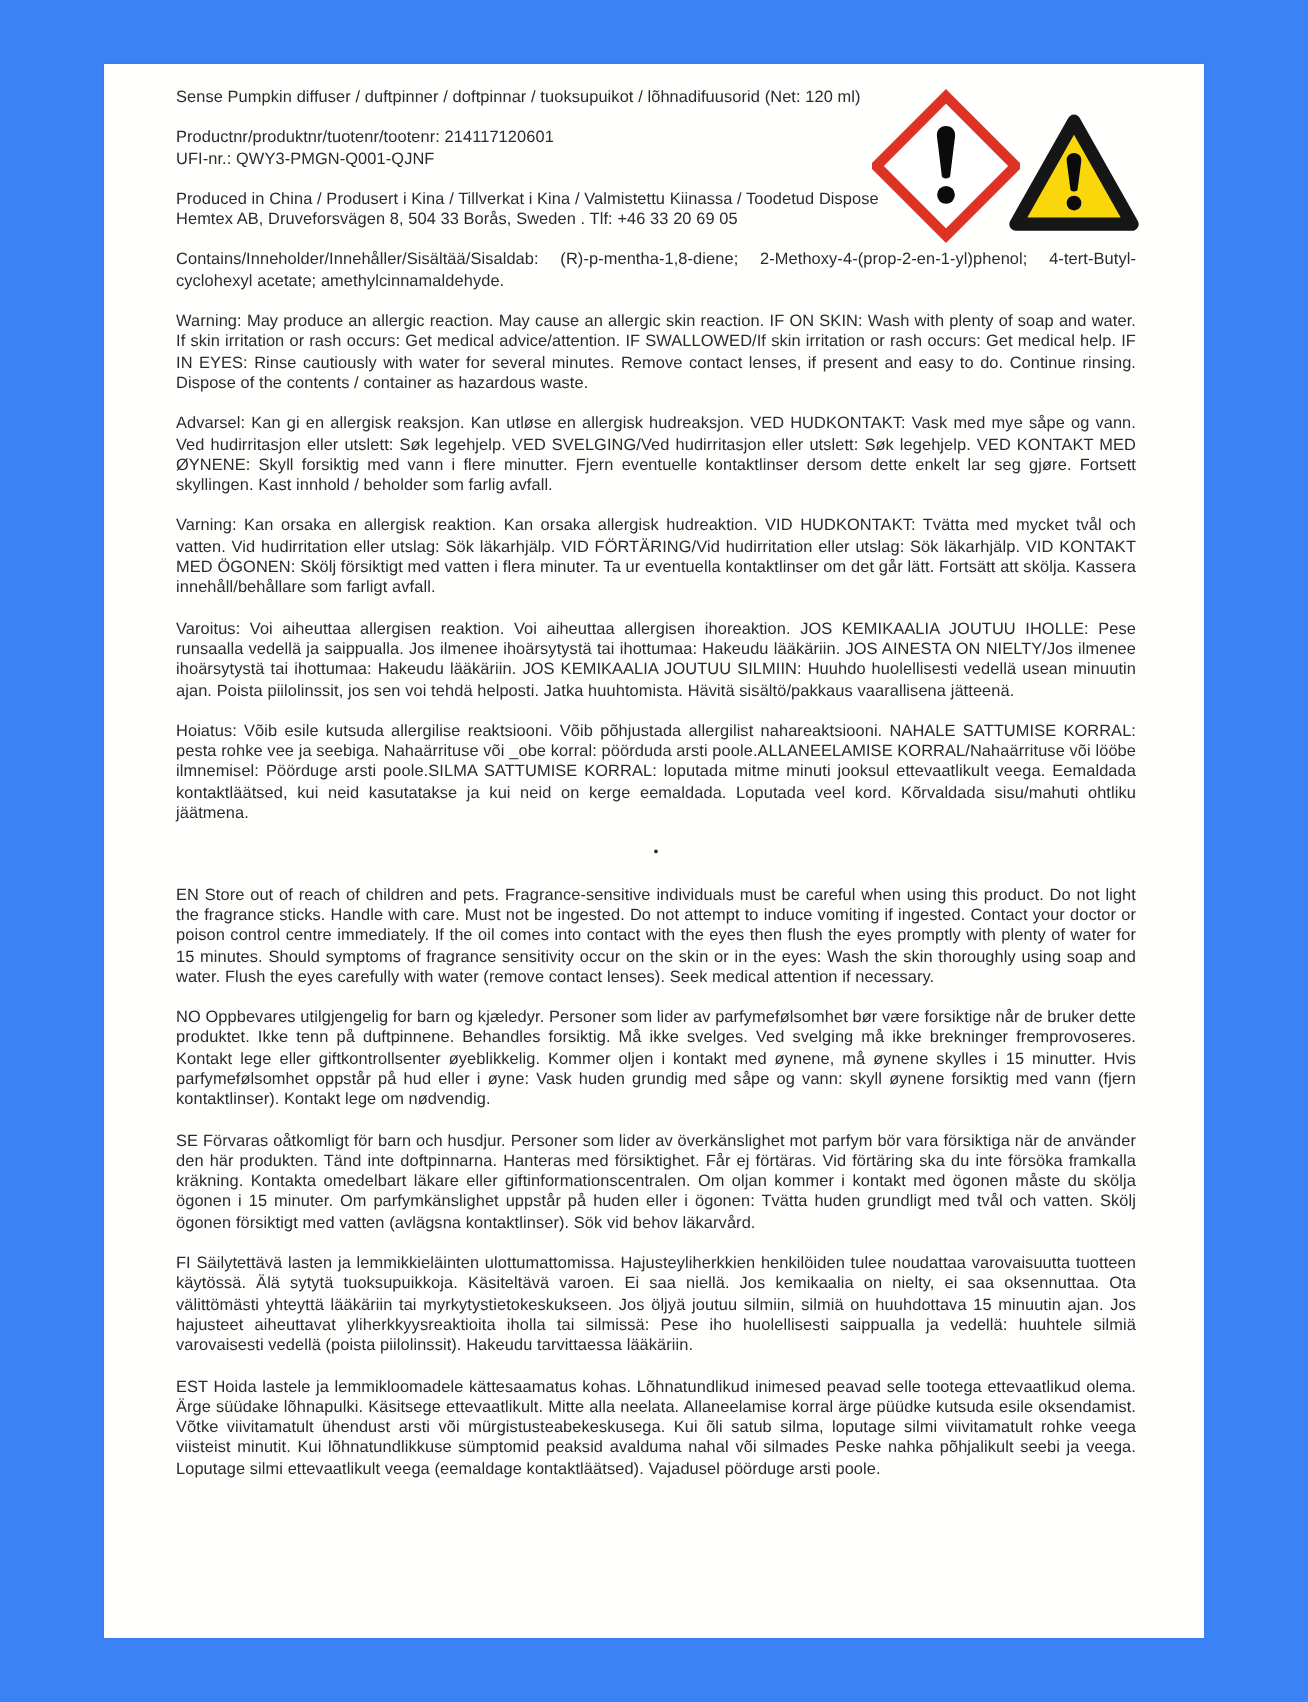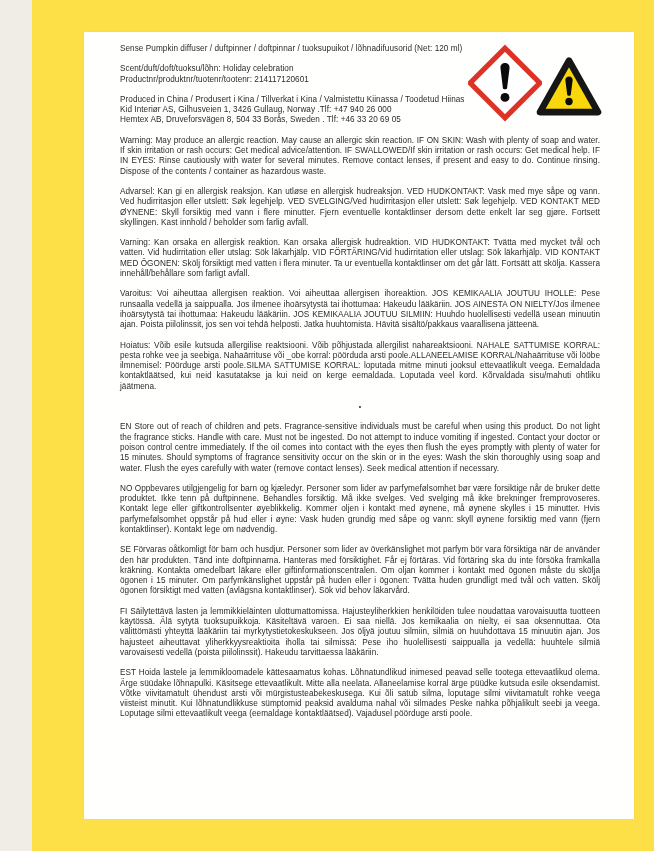--- a/index.html
+++ b/index.html
@@ -4,21 +4,21 @@
 <style>
   * { margin: 0; padding: 0; box-sizing: border-box; }
   html, body { width: 654px; height: 851px; }
   body {
     font-family: "Liberation Sans", sans-serif;
     background: #f0ede6;
     color: #2b2b2b;
     position: relative;
     overflow: hidden;
   }
-  .page { position: absolute; inset: 0; background: #fde047; margin-left: 32px; }
+  .page { position: absolute; inset: 0; background: #3b82f6; }
   .label-sheet {
     position: absolute;
     left: 52px; top: 32px;
     width: 550px; height: 787px;
     background: #fffffe;
     box-shadow: 0 0 1px rgba(0,0,0,0.08);
   }
   .content {
     position: absolute;
     left: 0; top: 0; right: 0; bottom: 0;
@@ -46,30 +46,30 @@
 </head>
 <body>
 
 <div class="page">
   <div class="label-sheet">
 
     <div class="content">
       <p class="line title-line">Sense Pumpkin diffuser / duftpinner / doftpinnar / tuoksupuikot / lõhnadifuusorid (Net: 120 ml)</p>
 
       <div class="block">
-        <p class="line">Scent/duft/doft/tuoksu/lõhn: Holiday celebration</p>
         <p class="line">Productnr/produktnr/tuotenr/tootenr: 214117120601</p>
+        <p class="line">UFI-nr.: QWY3-PMGN-Q001-QJNF</p>
       </div>
 
       <div class="block">
-        <p class="line">Produced in China / Produsert i Kina / Tillverkat i Kina / Valmistettu Kiinassa / Toodetud Hiinas</p>
-        <p class="line">Kid Interiør AS, Gilhusveien 1, 3426 Gullaug, Norway .Tlf: +47 940 26 000</p>
+        <p class="line">Produced in China / Produsert i Kina / Tillverkat i Kina / Valmistettu Kiinassa / Toodetud Dispose</p>
         <p class="line">Hemtex AB, Druveforsvägen 8, 504 33 Borås, Sweden . Tlf: +46 33 20 69 05</p>
       </div>
 
+      <p class="para">Contains/Inneholder/Innehåller/Sisältää/Sisaldab: (R)-p-mentha-1,8-diene; 2-Methoxy-4-(prop-2-en-1-yl)phenol; 4-tert-Butyl-cyclohexyl acetate; amethylcinnamaldehyde.</p>
 
       <p class="para">Warning: May produce an allergic reaction. May cause an allergic skin reaction. IF ON SKIN: Wash with plenty of soap and water. If skin irritation or rash occurs: Get medical advice/attention. IF SWALLOWED/If skin irritation or rash occurs: Get medical help. IF IN EYES: Rinse cautiously with water for several minutes. Remove contact lenses, if present and easy to do. Continue rinsing. Dispose of the contents / container as hazardous waste.</p>
       <p class="para">Advarsel: Kan gi en allergisk reaksjon. Kan utløse en allergisk hudreaksjon. VED HUDKONTAKT: Vask med mye såpe og vann. Ved hudirritasjon eller utslett: Søk legehjelp. VED SVELGING/Ved hudirritasjon eller utslett: Søk legehjelp. VED KONTAKT MED ØYNENE: Skyll forsiktig med vann i flere minutter. Fjern eventuelle kontaktlinser dersom dette enkelt lar seg gjøre. Fortsett skyllingen. Kast innhold / beholder som farlig avfall.</p>
       <p class="para">Varning: Kan orsaka en allergisk reaktion. Kan orsaka allergisk hudreaktion. VID HUDKONTAKT: Tvätta med mycket tvål och vatten. Vid hudirritation eller utslag: Sök läkarhjälp. VID FÖRTÄRING/Vid hudirritation eller utslag: Sök läkarhjälp. VID KONTAKT MED ÖGONEN: Skölj försiktigt med vatten i flera minuter. Ta ur eventuella kontaktlinser om det går lätt. Fortsätt att skölja. Kassera innehåll/behållare som farligt avfall.</p>
       <p class="para">Varoitus: Voi aiheuttaa allergisen reaktion. Voi aiheuttaa allergisen ihoreaktion. JOS KEMIKAALIA JOUTUU IHOLLE: Pese runsaalla vedellä ja saippualla. Jos ilmenee ihoärsytystä tai ihottumaa: Hakeudu lääkäriin. JOS AINESTA ON NIELTY/Jos ilmenee ihoärsytystä tai ihottumaa: Hakeudu lääkäriin. JOS KEMIKAALIA JOUTUU SILMIIN: Huuhdo huolellisesti vedellä usean minuutin ajan. Poista piilolinssit, jos sen voi tehdä helposti. Jatka huuhtomista. Hävitä sisältö/pakkaus vaarallisena jätteenä.</p>
       <p class="para">Hoiatus: Võib esile kutsuda allergilise reaktsiooni. Võib põhjustada allergilist nahareaktsiooni. NAHALE SATTUMISE KORRAL: pesta rohke vee ja seebiga. Nahaärrituse või _obe korral: pöörduda arsti poole.ALLANEELAMISE KORRAL/Nahaärrituse või lööbe ilmnemisel: Pöörduge arsti poole.SILMA SATTUMISE KORRAL: loputada mitme minuti jooksul ettevaatlikult veega. Eemaldada kontaktläätsed, kui neid kasutatakse ja kui neid on kerge eemaldada. Loputada veel kord. Kõrvaldada sisu/mahuti ohtliku jäätmena.</p>
 
       <p class="bullet-line">•</p>
 
       <p class="para">EN Store out of reach of children and pets. Fragrance-sensitive individuals must be careful when using this product. Do not light the fragrance sticks. Handle with care. Must not be ingested. Do not attempt to induce vomiting if ingested. Contact your doctor or poison control centre immediately. If the oil comes into contact with the eyes then flush the eyes promptly with plenty of water for 15 minutes. Should symptoms of fragrance sensitivity occur on the skin or in the eyes: Wash the skin thoroughly using soap and water. Flush the eyes carefully with water (remove contact lenses). Seek medical attention if necessary.</p>

